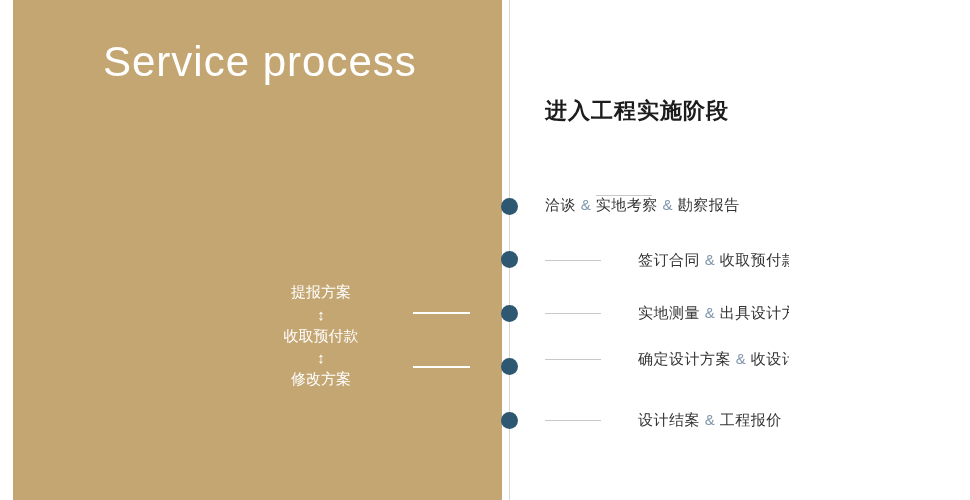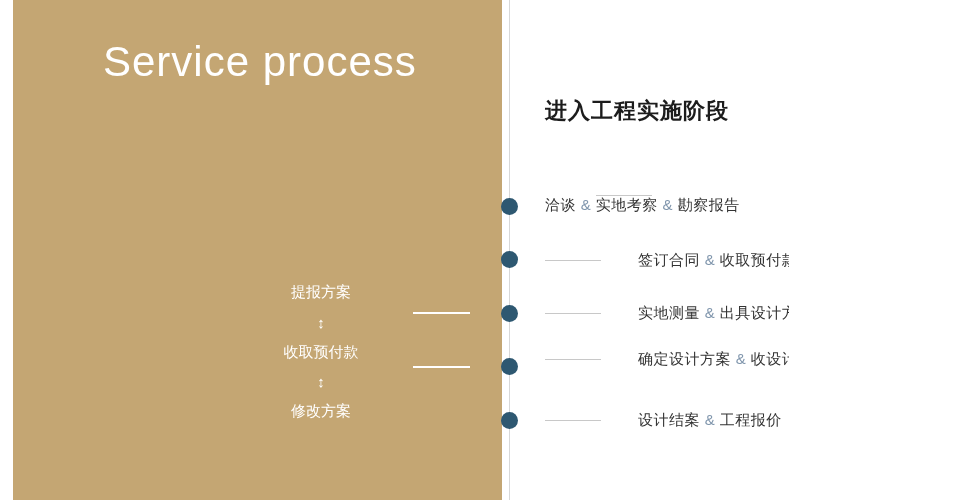--- a/index.html
+++ b/index.html
@@ -20,21 +20,21 @@
   .page-title{
     position:absolute;left:90px;top:38px;
     font-size:42px;font-weight:300;
     color:var(--white-text,#ffffff);
     letter-spacing:1px;
     margin:0;
   }
   
   .flow{
     position:absolute;left:238px;top:284px;width:140px;
-    display:flex;flex-direction:column;align-items:center;gap:14px;
+    display:flex;flex-direction:column;align-items:center;gap:6px;
     color:var(--white-text,#ffffff);
     font-size:15px;line-height:1.1;
     text-align:center;
   }
   .flow-arrow{font-size:15px;line-height:1;}
   
   .connector{
     position:absolute;left:400px;width:57px;height:2px;
     background:var(--white-text,#ffffff);
   }

